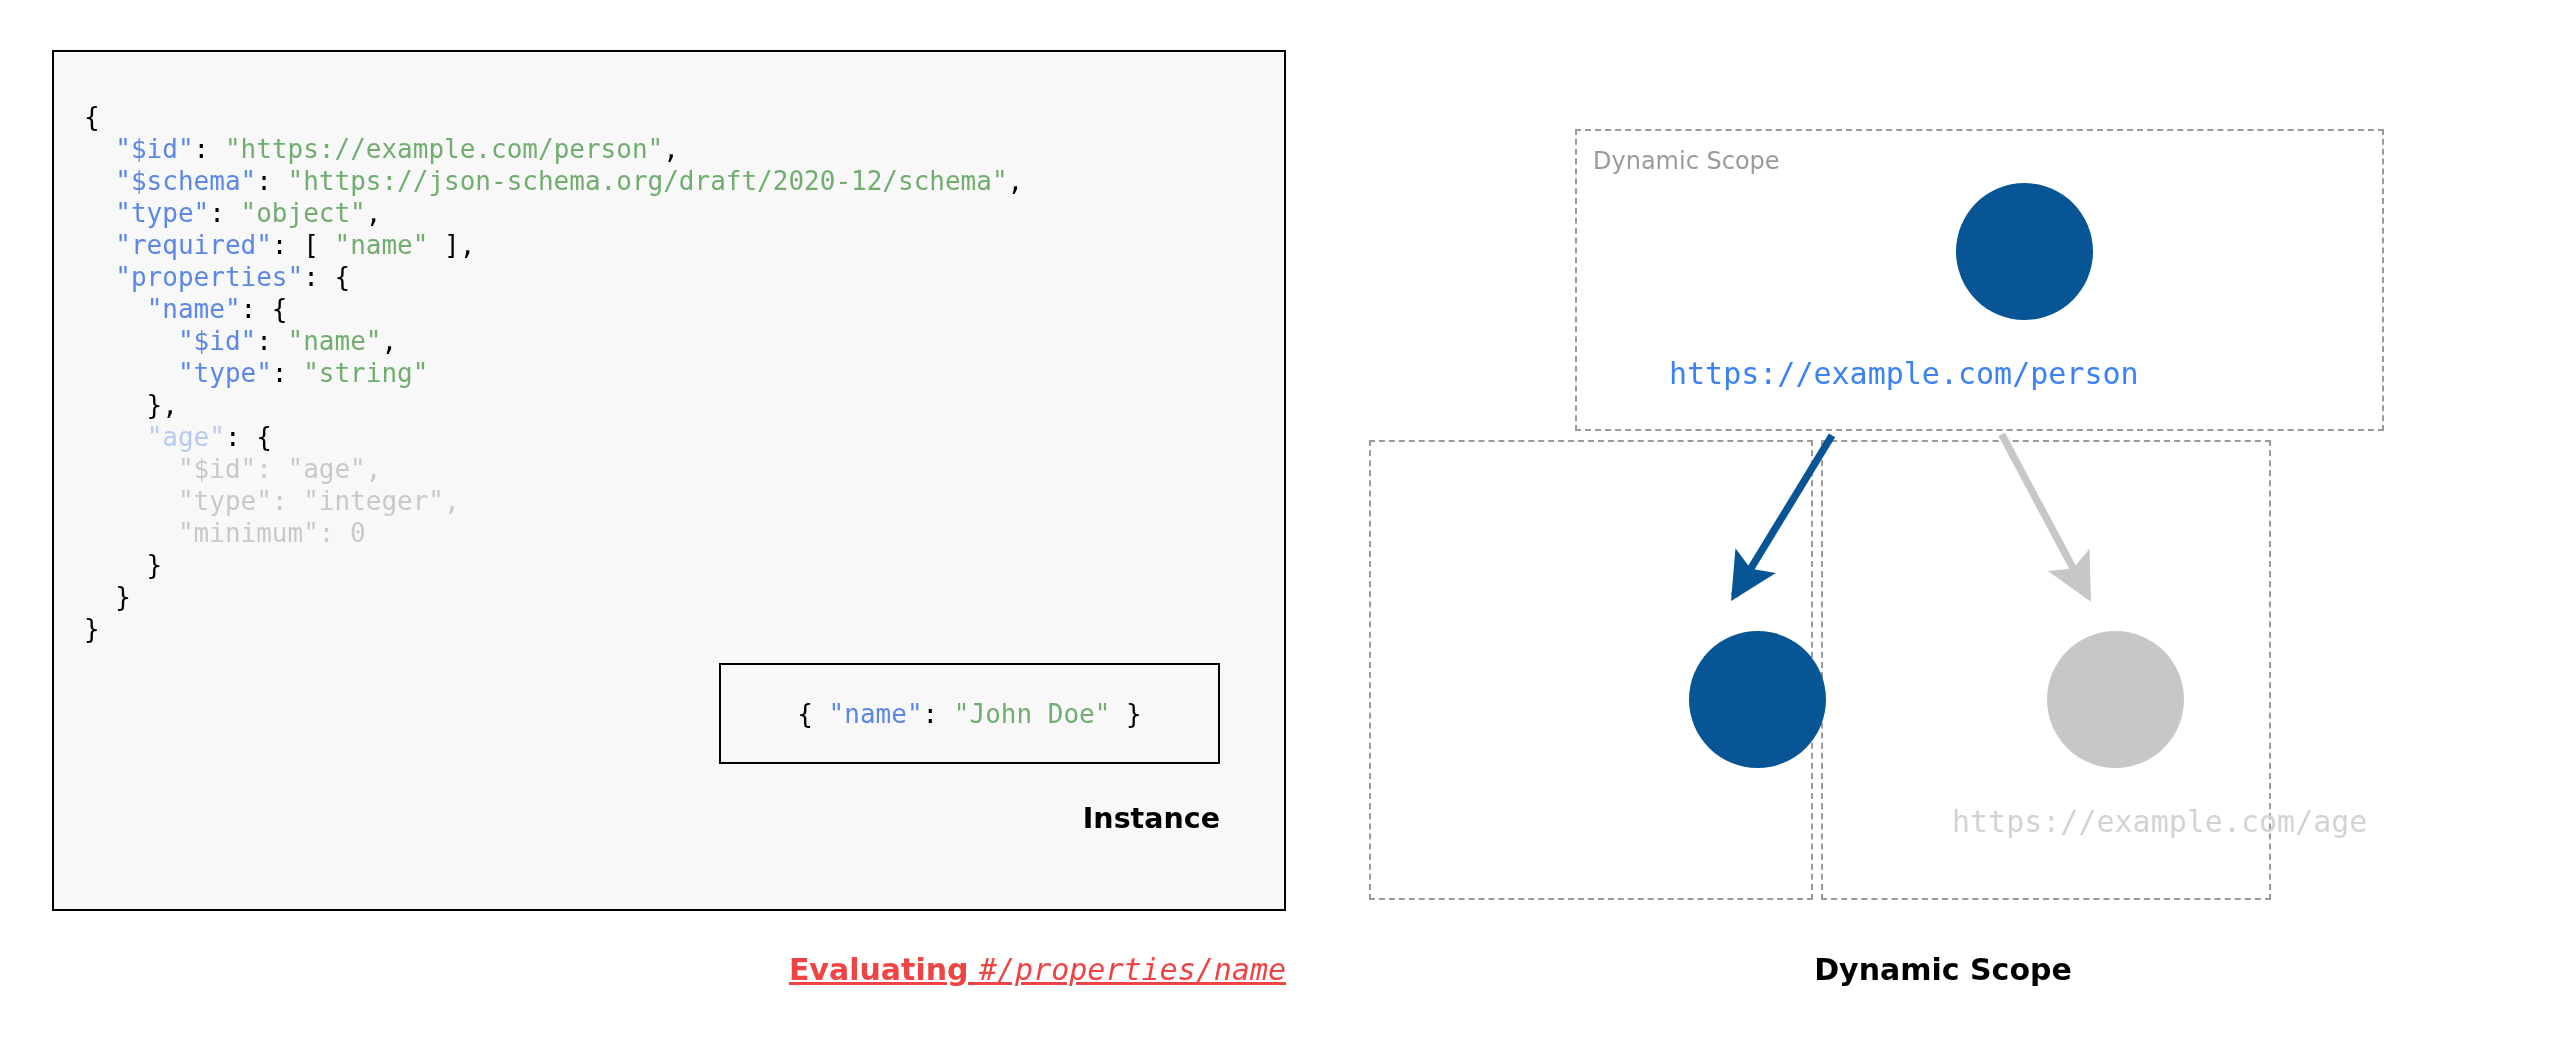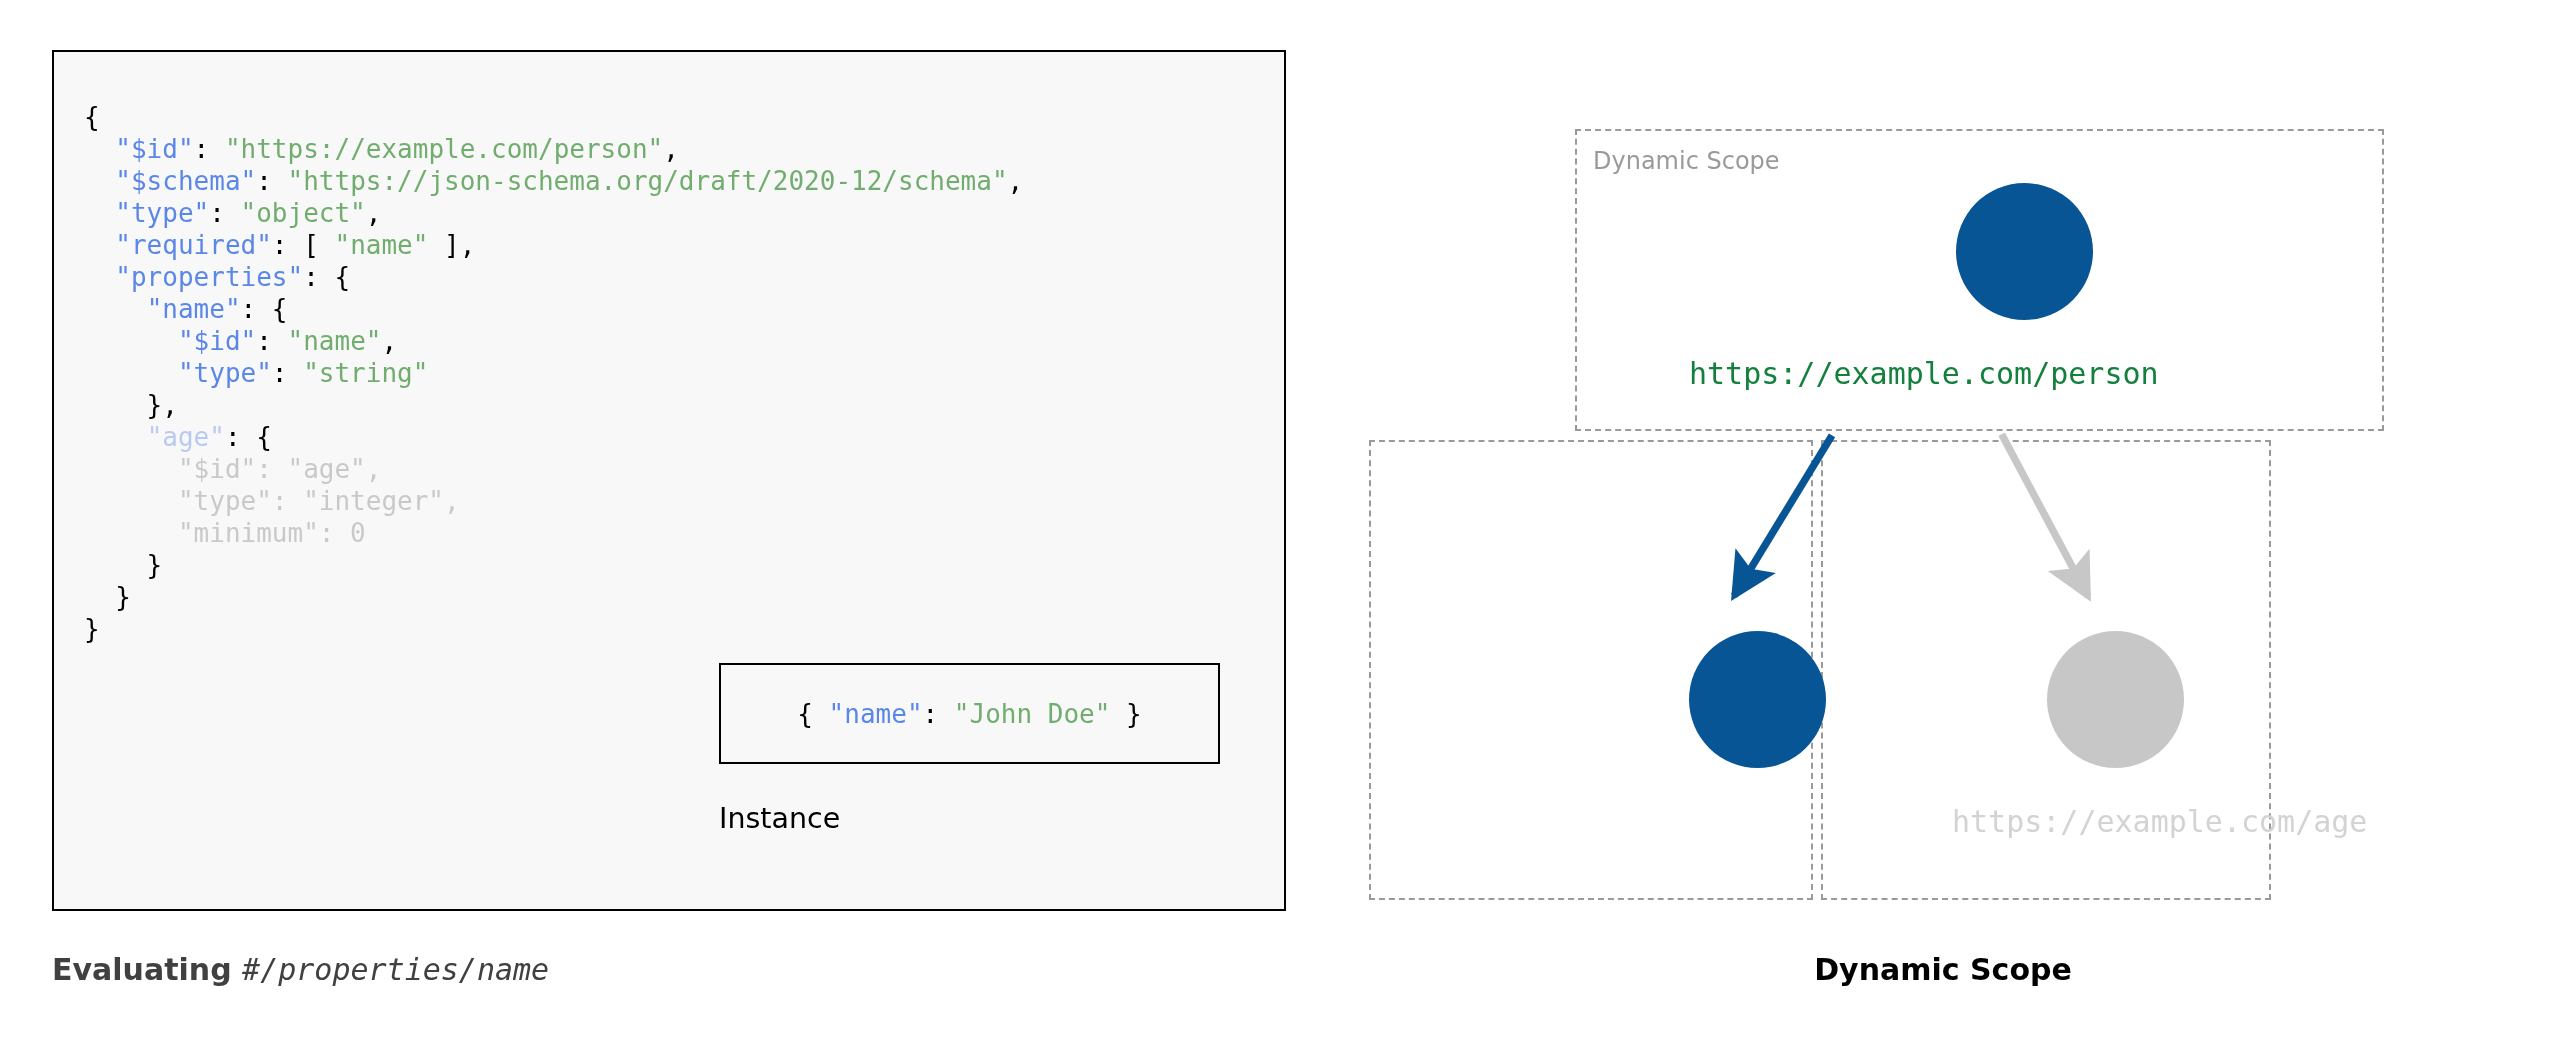--- a/index.html
+++ b/index.html
@@ -60,37 +60,38 @@
   #instance-code {
     font-family: "DejaVu Sans Mono", monospace;
     font-size: 26px;
     white-space: pre;
   }
   #instance-caption {
     position: absolute;
     left: 719px;
     top: 802px;
     width: 501px;
-    text-align: left;
-    font-family: "DejaVu Sans", sans-serif;
-    font-weight: normal;
+    text-align: right;
+    font-family: "DejaVu Sans", sans-serif;
+    font-weight: bold;
     font-size: 28.5px;
     color: #000000;
   }
 
   
   #left-caption {
     position: absolute;
     left: 52px;
     top: 952px;
     width: 1234px;
-    text-align: left;
+    text-align: right;
     font-size: 30px;
-    color: #404040;
+    color: #ef4444;
     white-space: nowrap;
+    text-decoration: underline;
   }
   #left-caption .cap-bold {
     font-family: "DejaVu Sans", sans-serif;
     font-weight: bold;
   }
   #left-caption .cap-mono {
     font-family: "DejaVu Sans Mono", monospace;
     font-style: italic;
     font-weight: normal;
   }
@@ -130,21 +131,21 @@
   #circle-person { left: 646px; top: 183px;  width: 137px; height: 137px; background: #075594; }
   #circle-name   { left: 379px;  top: 631px; width: 137px; height: 137px; background: #075594; }
   #circle-age    { left: 737px; top: 631px; width: 137px; height: 137px; background: #c7c7c7; }
 
   .node-label {
     position: absolute;
     font-family: "DejaVu Sans Mono", monospace;
     font-size: 30px;
     white-space: nowrap;
   }
-  #label-person { left: 379px;  top: 356px;  color: #15803d; }
+  #label-person { left: 359px;  top: 356px;  color: #3b82f6; }
   #label-name   { left: 81px;  top: 804px; color: #104e8b; }
   #label-age    { left: 632px; top: 804px; color: #d3d3d3; margin-left: 10px; }
 
   #arrows { position: absolute; left: 0; top: 0; width: 1266px; height: 1053px; }
 
   #right-caption {
     position: absolute;
     left: 0px;
     top: 952px;
     width: 1266px;

